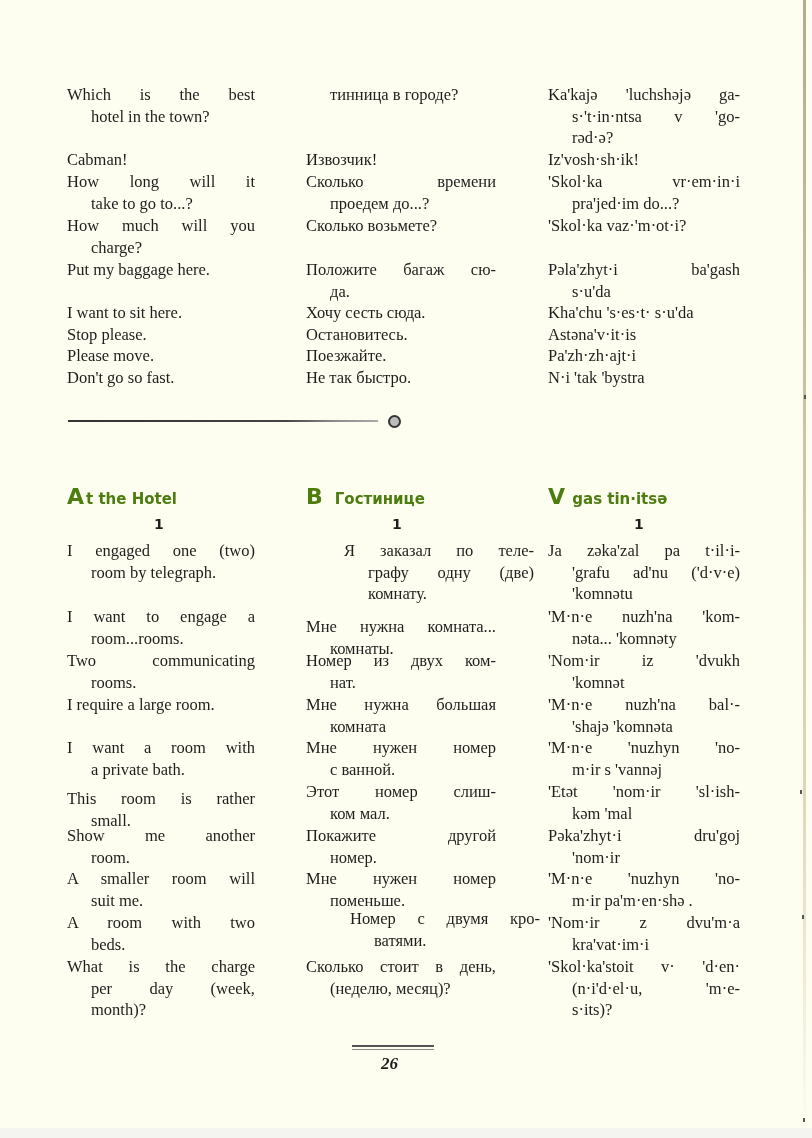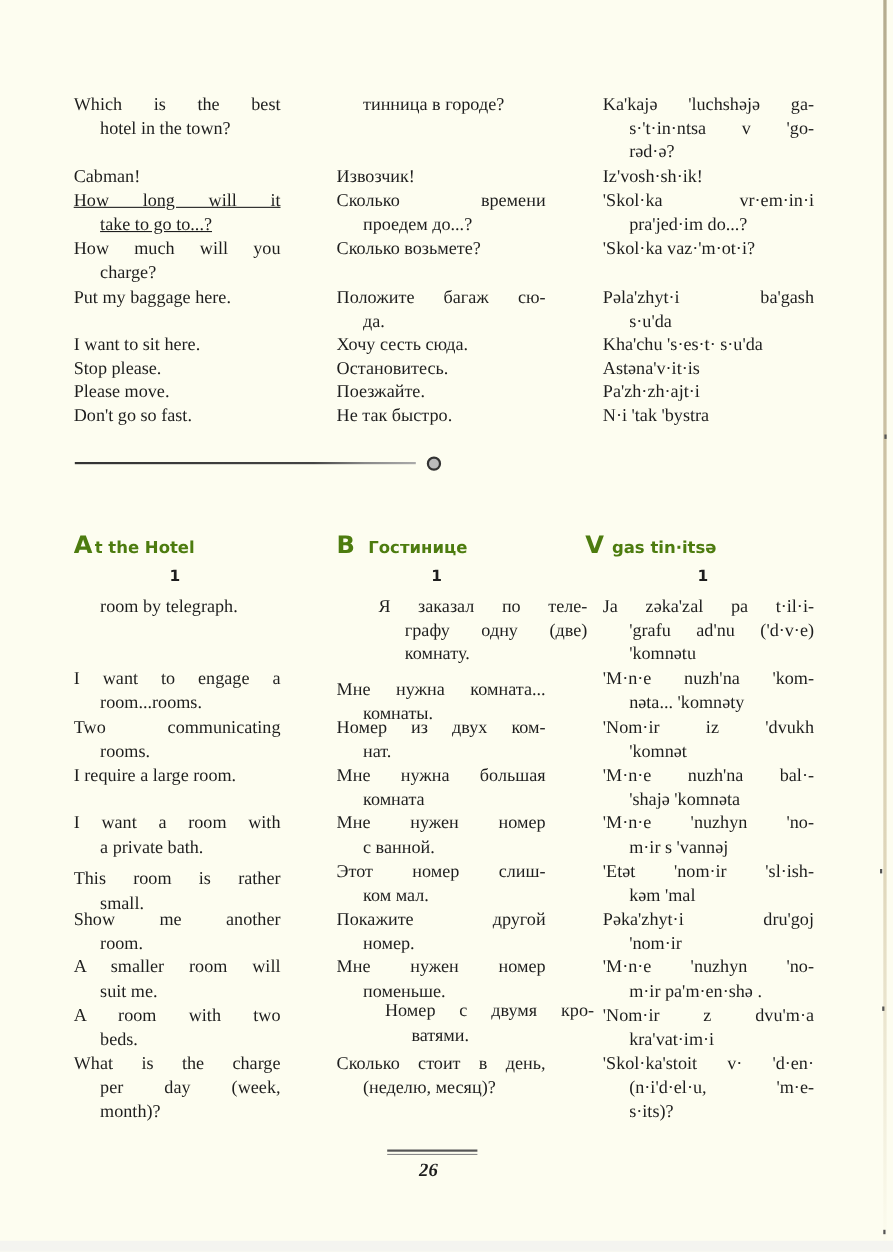--- a/index.html
+++ b/index.html
@@ -65,21 +65,21 @@
 <div class="bottom-strip"></div>
 
 <div class="col col-en" id="top-en">
     <div class="row" style="top: 84px;">
       <span class="ln just">Which is the best</span>
       <span class="ln indent">hotel in the town?</span>
     </div>
     <div class="row" style="top: 149px;">
       <span class="ln">Cabman!</span>
     </div>
-    <div class="row" style="top: 171px; text-decoration: underline;">
+    <div class="row" style="top: 171px;">
       <span class="ln just">How long will it</span>
       <span class="ln indent">take to go to...?</span>
     </div>
     <div class="row" style="top: 215px;">
       <span class="ln just">How much will you</span>
       <span class="ln indent">charge?</span>
     </div>
     <div class="row" style="top: 259px;">
       <span class="ln">Put my baggage here.</span>
     </div>
@@ -163,30 +163,31 @@
 
 <div class="divider"></div>
 <div class="divider-ornament"></div>
 
 <div class="heading" style="left:67px;">
   <span class="big">A</span><span>t the Hotel</span>
 </div>
 <div class="heading" style="left:306px;">
   <span class="big" style="margin-right:12px">В</span><span>Гостинице</span>
 </div>
-<div class="heading" style="left:532px;">
+<div class="heading" style="left:548px;">
   <span class="big">V</span> <span>gas tin·itsə</span>
 </div>
 
 <div class="sub-num" style="left:154px;">1</div>
 <div class="sub-num" style="left:392px;">1</div>
 <div class="sub-num" style="left:634px;">1</div>
 
 <div class="col col-en" id="sec-en">
     <div class="row" style="top: 540px;">
+      <span class="ln just">I engaged one (two)</span>
       <span class="ln indent">room by telegraph.</span>
     </div>
     <div class="row" style="top: 606px;">
       <span class="ln just">I want to engage a</span>
       <span class="ln indent">room...rooms.</span>
     </div>
     <div class="row" style="top: 650px;">
       <span class="ln just">Two communicating</span>
       <span class="ln indent">rooms.</span>
     </div>

